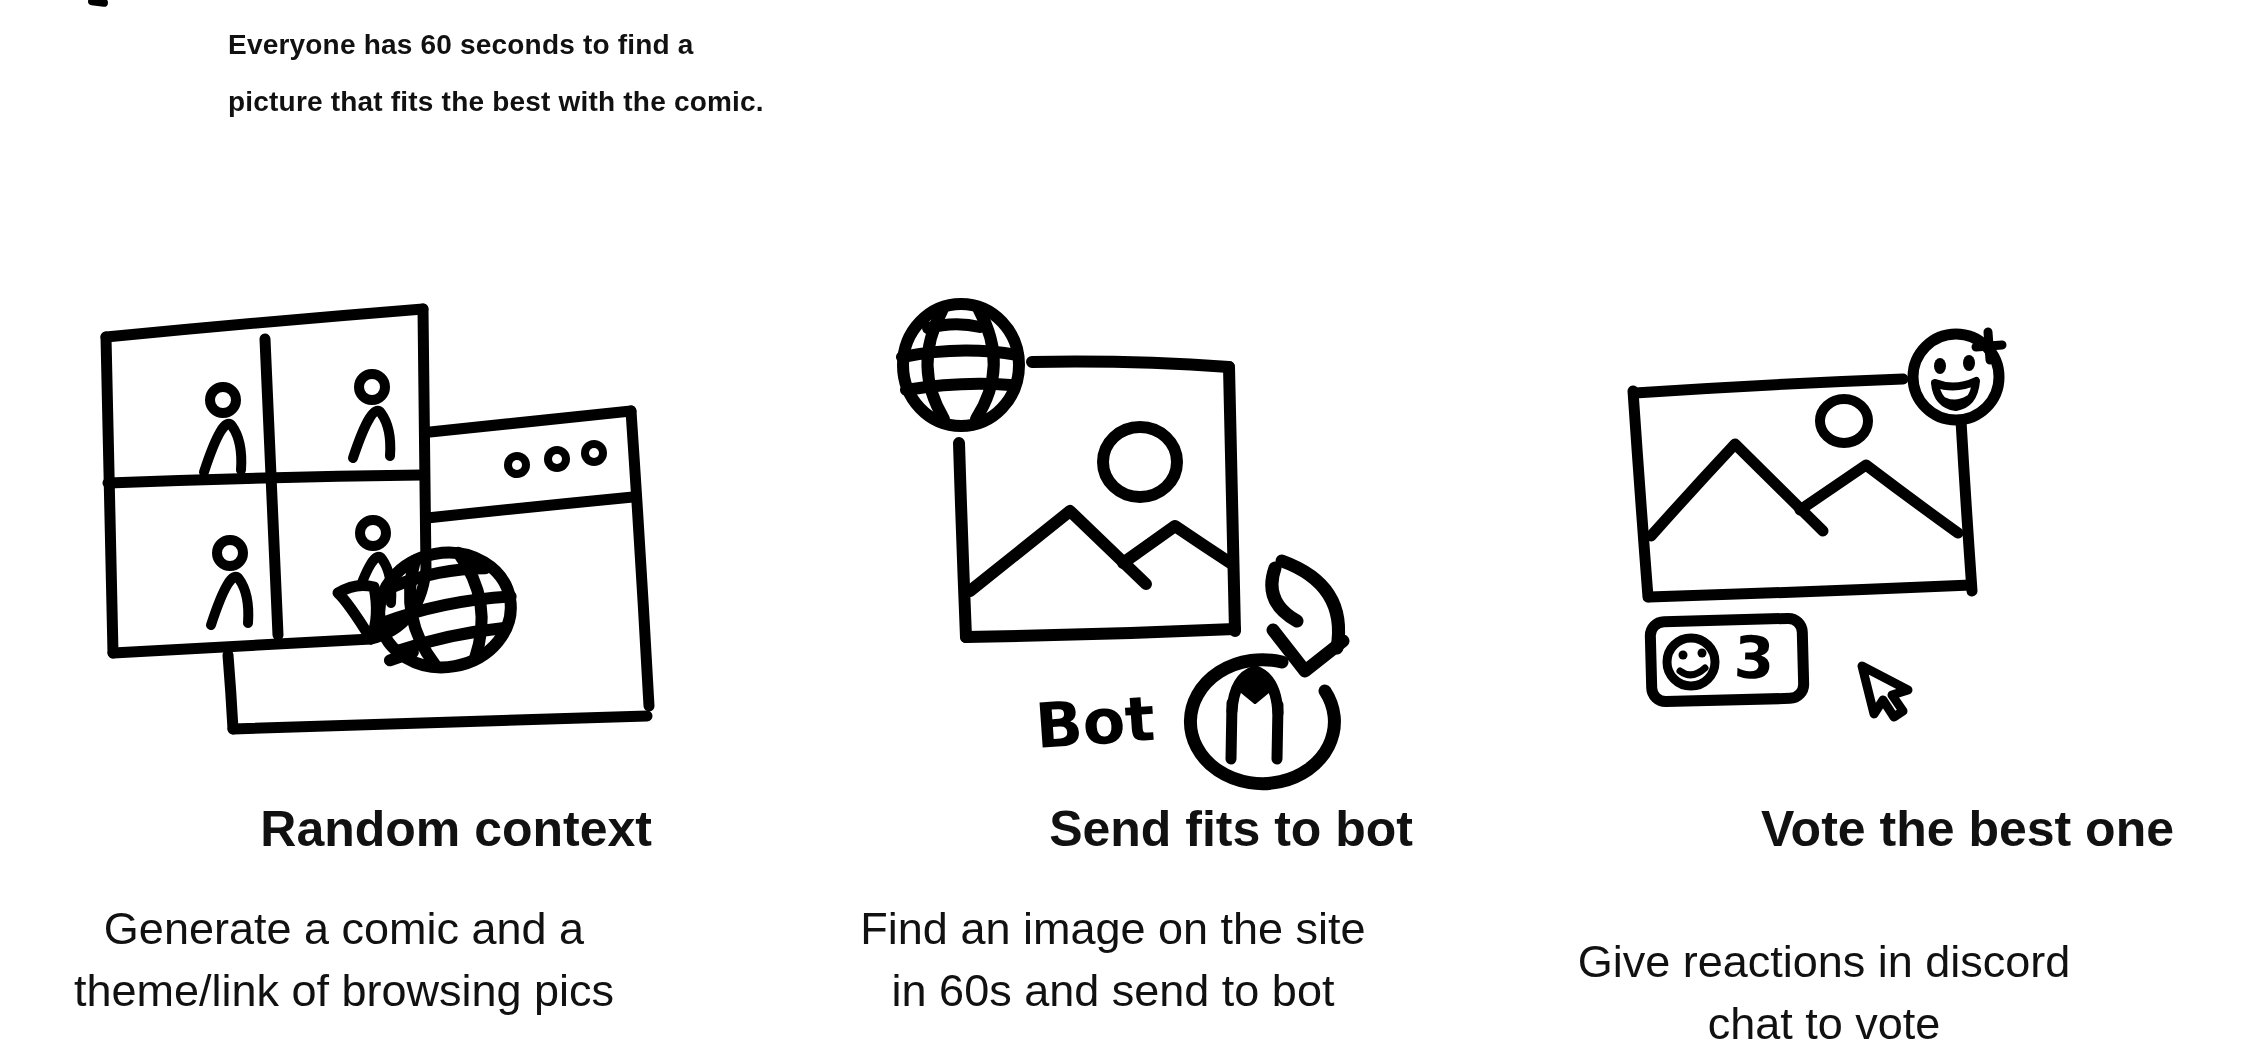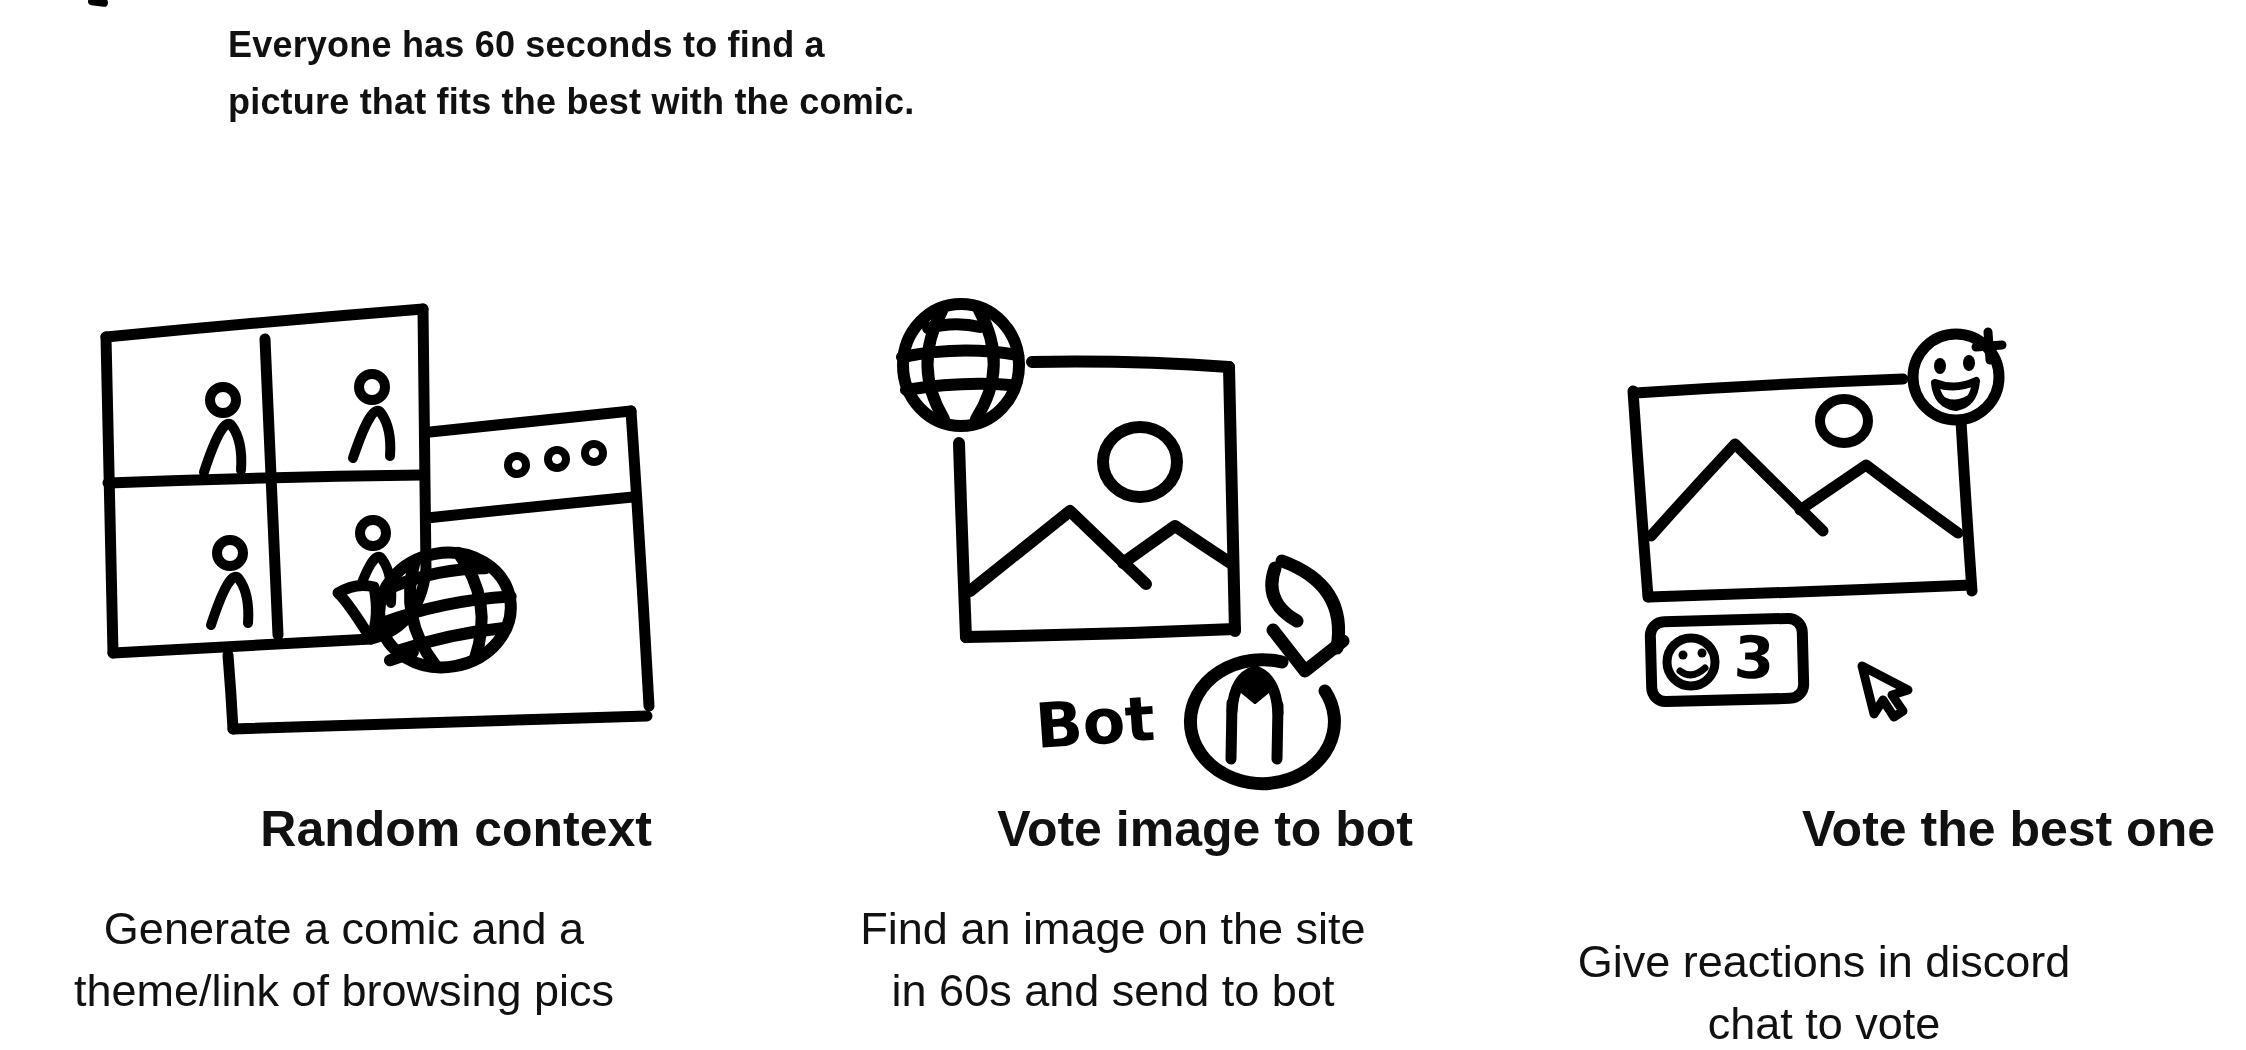--- a/index.html
+++ b/index.html
@@ -10,21 +10,21 @@
     overflow:hidden;
     font-family:"Liberation Sans","DejaVu Sans",sans-serif;
     color:#111111;
   }
   .stray{
     position:absolute;left:88px;top:-2px;width:20px;height:8px;
     background:#000;border-radius:4px;transform:rotate(8deg);
   }
   .intro{
     position:absolute;left:228px;top:16px;
-    font-size:36px;font-weight:600;line-height:57px;
+    font-size:28px;font-weight:600;line-height:57px;
     letter-spacing:.2px;white-space:nowrap;
   }
   .illo{position:absolute;}
   .illo1{left:80px;top:290px;width:600px;height:480px;}
   .illo2{left:880px;top:295px;width:520px;height:500px;}
   .illo3{left:1625px;top:320px;width:430px;height:410px;}
   .bot-label{
     position:absolute;left:1025px;top:686px;width:140px;
     text-align:center;font-size:62px;font-weight:700;
     transform:rotate(-4deg);font-family:"DejaVu Sans","Liberation Sans",sans-serif;
@@ -39,21 +39,21 @@
   .col-title{
     position:absolute;top:800px;width:600px;
     text-align:right;font-size:50px;font-weight:700;line-height:58px;
     white-space:nowrap;
   }
   .col-desc{
     position:absolute;top:898px;width:640px;
     text-align:center;font-size:45px;font-weight:400;line-height:62px;
     white-space:nowrap;
   }
-  .t1{left:52px;}  .t2{left:813px;}  .t3{left:1615px;}
+  .t1{left:52px;}  .t2{left:813px;}  .t3{left:1574px;}
   .d1{left:24px;}  .d2{left:793px;text-align:center;}  .d3{left:1504px;margin-top:33px;}
   svg *{vector-effect:none;}
 </style>
 </head>
 <body>
 
 <div class="canvas">
 
   <div class="stray"></div>
 
@@ -174,21 +174,21 @@
         <path d="M 55,351 Q 67,360 80,348" stroke-width="7"></path>
       </g>
       <path d="M 237,346 L 249,394 L 258,380 L 269,397 L 278,391 L 267,375 L 283,370 Z" fill="#fff" stroke-width="9"></path>
     </g>
   </svg>
 
   <div class="bot-label">Bot</div>
   <div class="reaction-count">3</div>
 
   <div class="col-title t1">Random context</div>
-  <div class="col-title t2">Vote image to bot</div>
+  <div class="col-title t2">Send fits to bot</div>
   <div class="col-title t3">Vote the best one</div>
 
   <div class="col-desc d1">
     <div>Generate a comic and a</div>
     <div>theme/link of browsing pics</div>
   </div>
   <div class="col-desc d2">
     <div>Find an image on the site</div>
     <div>in 60s and send to bot</div>
   </div>

